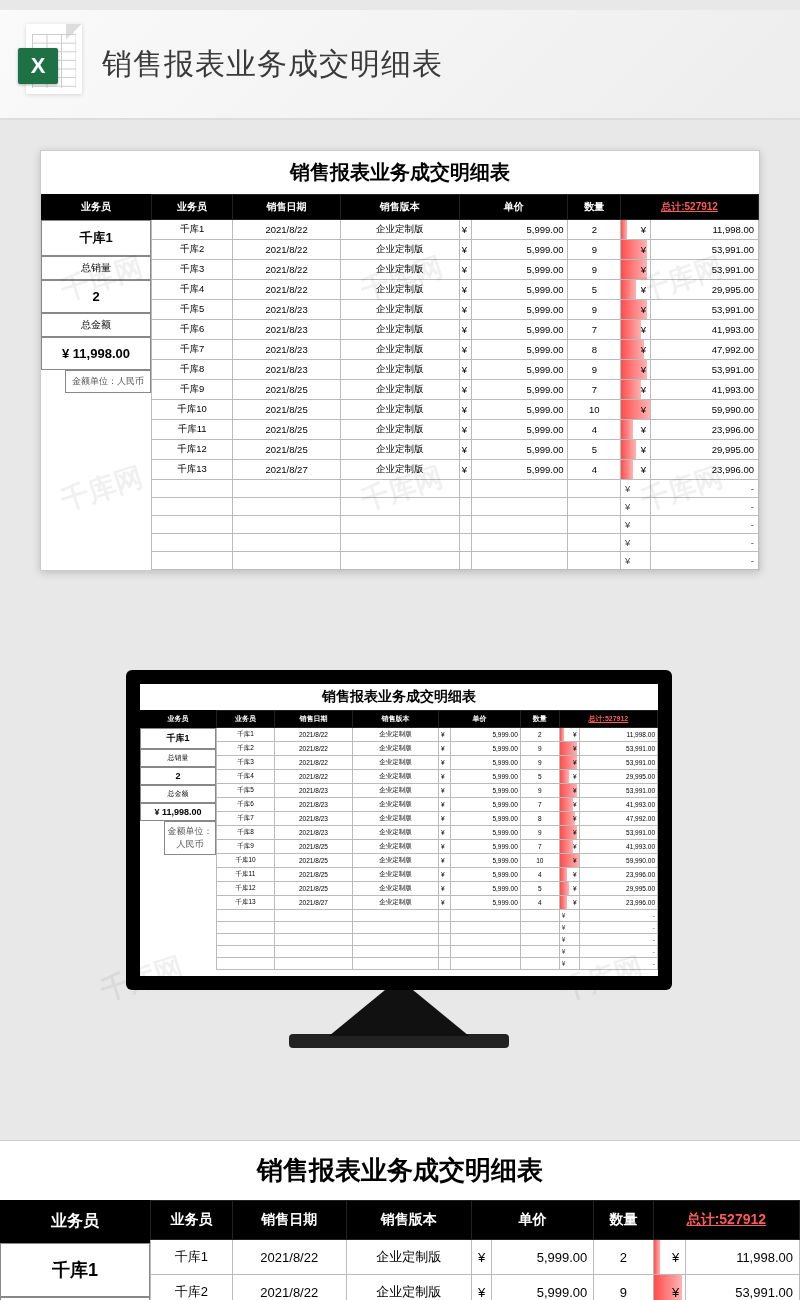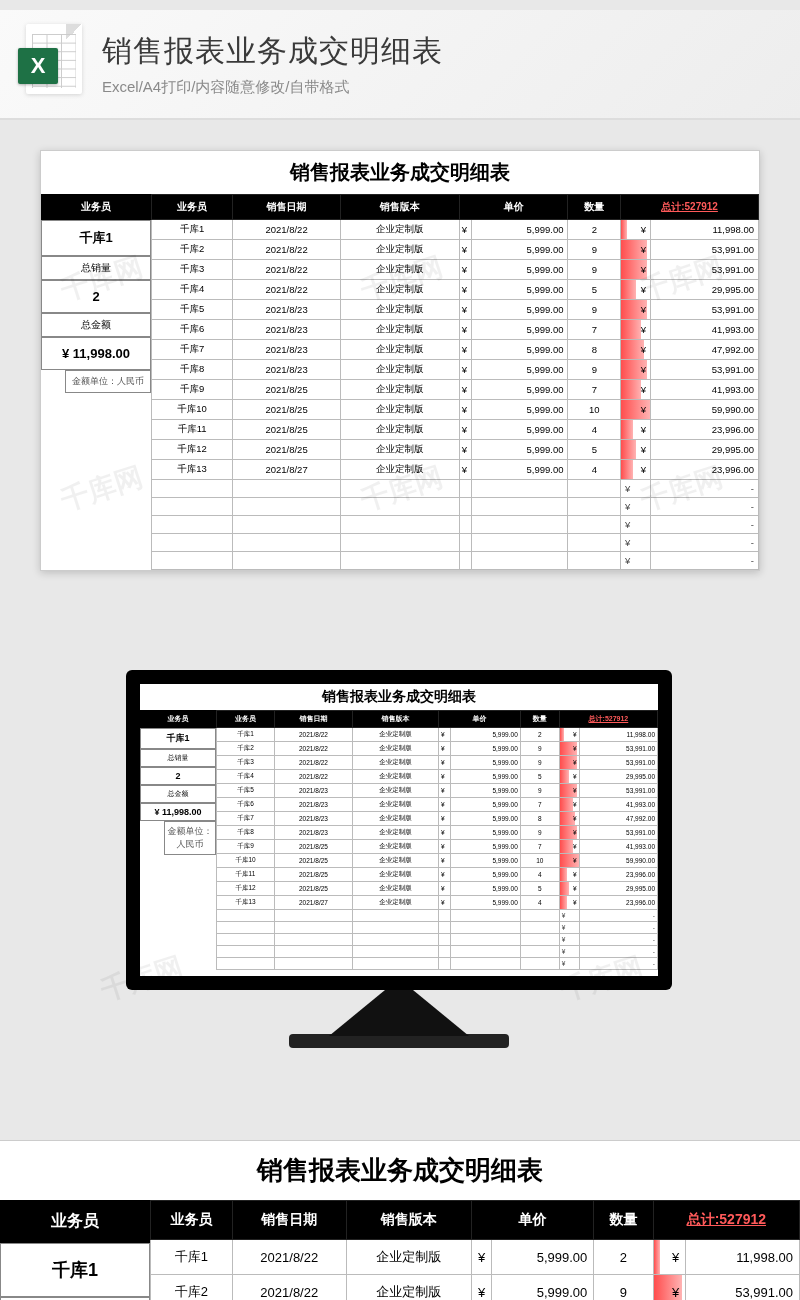--- a/index.html
+++ b/index.html
@@ -148,21 +148,20 @@
 <div class="header">
   <div class="excel-icon">
     <div class="sheet">
         <div class="fold"></div>
         <div class="grid"></div>
       </div>
     <div class="xbadge">X</div>
   </div>
   <div class="title-block">
     <div class="title">销售报表业务成交明细表</div>
-    <div class="subtitle">Excel/A4打印/内容随意修改/自带格式</div>
   </div>
 </div>
 
 <div class="card" id="card-top" style="left:40px; top:150px; width:720px;">
     <div class="sheet-title">销售报表业务成交明细表</div>
     <div class="tbl">
       <div class="side">
         <div class="hcell">业务员</div>
         <div class="scell bigval">千库1</div>
         <div class="lcell">总销量</div>

